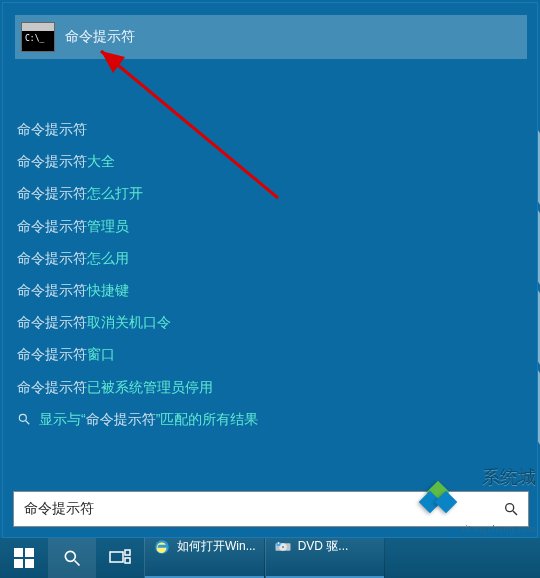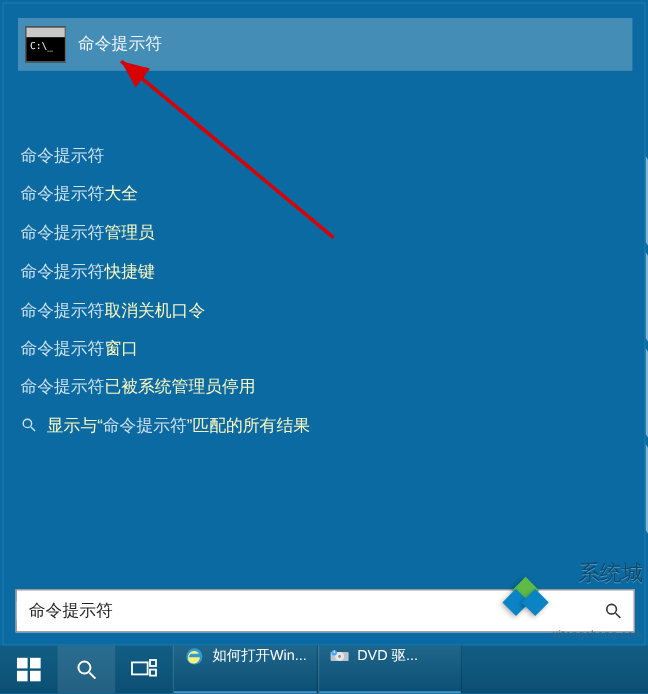--- a/index.html
+++ b/index.html
@@ -49,21 +49,21 @@
     left: 14px; top: 110px;
     width: 500px;
   }
   .sugg {
     color: #cfe2ee;
     font-size: 14px;
     line-height: 1.3;
     padding: 7px 0;
     cursor: pointer;
   }
-  .sugg .hl { color: #fef9c3; }
+  .sugg .hl { color: #5eead4; }
   .sugg-search {
     display: flex; align-items: center; gap: 8px;
   }
   .sugg-search .mag {
     width: 14px; height: 14px;
     display:inline-block;
   }
   .sugg-search .mag svg { width:14px; height:14px; }
 
   
@@ -180,21 +180,23 @@
 
   <svg class="arrow" viewBox="0 0 220 180">
     <defs></defs>
     <line x1="205" y1="165" x2="28" y2="18" stroke="#d80000" stroke-width="3"></line>
     <polygon points="28,18 52,24 40,40" fill="#d80000"></polygon>
   </svg>
 
   <div class="suggestions">
     <div class="sugg"><span>命令提示符</span><span class="hl"></span></div>
     <div class="sugg"><span>命令提示符</span><span class="hl">大全</span></div>
+    <div class="sugg"><span>命令提示符</span><span class="hl">怎么打开</span></div>
     <div class="sugg"><span>命令提示符</span><span class="hl">管理员</span></div>
+    <div class="sugg"><span>命令提示符</span><span class="hl">怎么用</span></div>
     <div class="sugg"><span>命令提示符</span><span class="hl">快捷键</span></div>
     <div class="sugg"><span>命令提示符</span><span class="hl">取消关机口令</span></div>
     <div class="sugg"><span>命令提示符</span><span class="hl">窗口</span></div>
     <div class="sugg"><span>命令提示符</span><span class="hl">已被系统管理员停用</span></div>
 
     <div class="sugg sugg-search">
       <span class="mag">
         <svg viewBox="0 0 24 24" fill="none" stroke="#cfe2ee" stroke-width="2">
           <circle cx="10" cy="10" r="6"></circle>
             <line x1="15" y1="15" x2="21" y2="21"></line>

